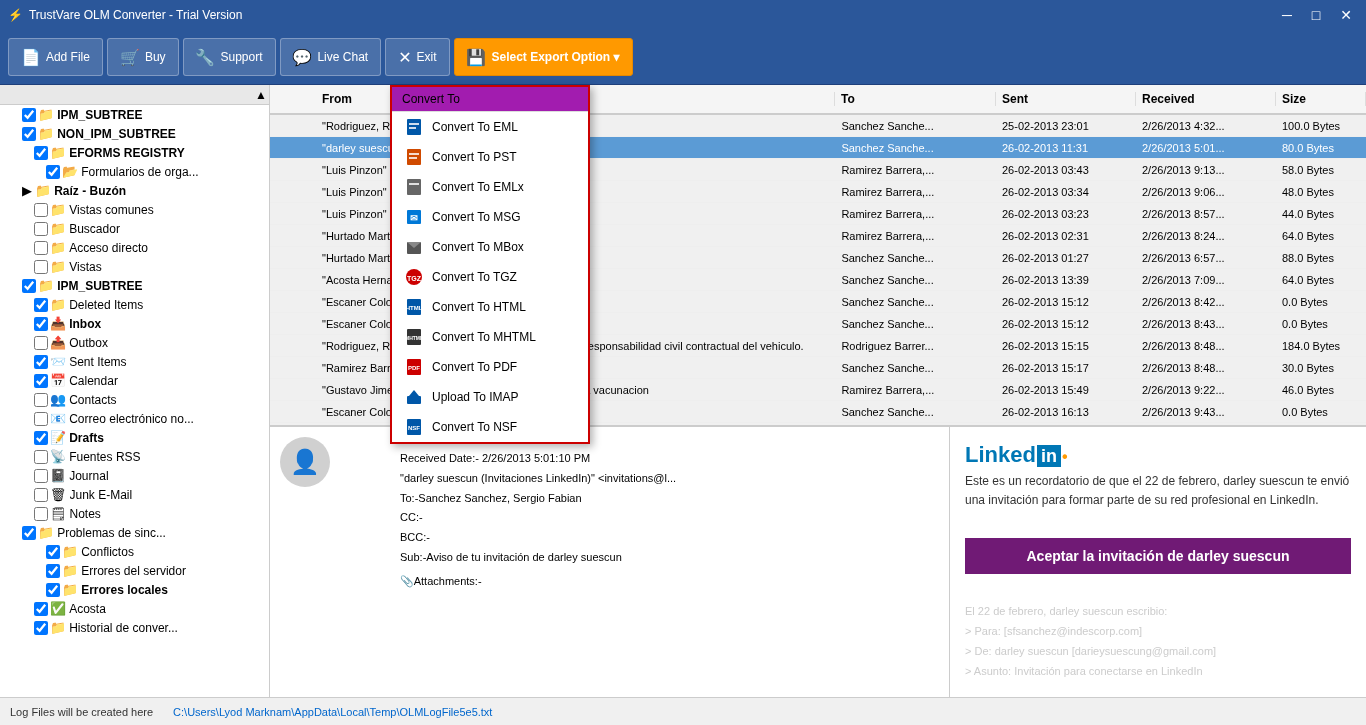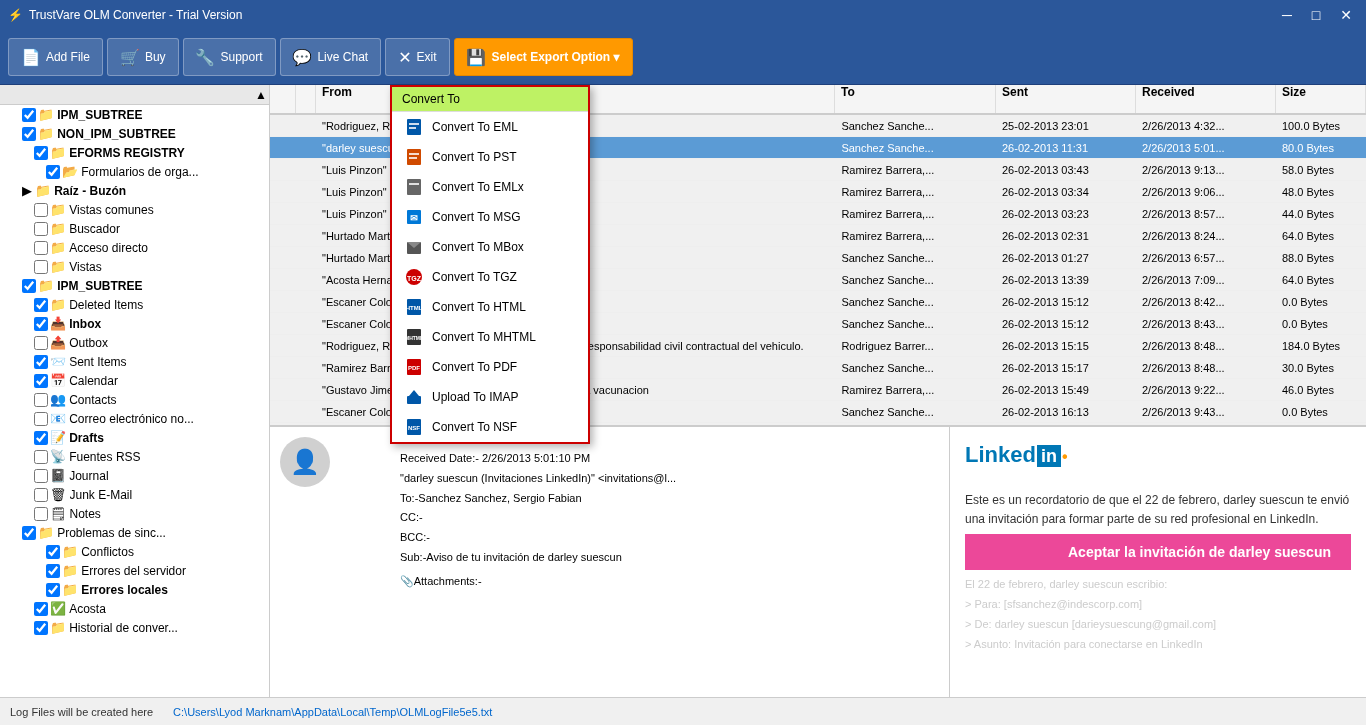--- a/index.html
+++ b/index.html
@@ -99,20 +99,21 @@
     }
 
     
     .email-list-header {
       display: flex;
       background: #f5f5f5;
       border-bottom: 2px solid #ccc;
       font-weight: bold;
       font-size: 12px;
       height: 30px;
+      align-items: center;
     }
     .email-list-header .col { padding: 0 6px; border-right: 1px solid #ddd; overflow: hidden; }
     .col-flag { width: 26px; flex-shrink: 0; }
     .col-attach { width: 20px; flex-shrink: 0; }
     .col-from { flex: 2; min-width: 150px; }
     .col-subject { flex: 3; min-width: 200px; }
     .col-to { flex: 1.5; min-width: 120px; }
     .col-sent { width: 140px; flex-shrink: 0; }
     .col-received { width: 140px; flex-shrink: 0; }
     .col-size { width: 90px; flex-shrink: 0; }
@@ -163,30 +164,30 @@
       align-items: center;
       justify-content: center;
       font-size: 24px;
       color: #888;
       float: left;
       margin-right: 10px;
     }
     .preview-meta { margin-left: 60px; font-size: 11px; line-height: 1.8; margin-top: 12px; }
     .linkedin-body { font-size: 12px; line-height: 1.6; color: #333; }
     .linkedin-btn {
-      background: #ec4899;
+      background: #701a75;
       color: white;
       border: none;
       padding: 10px 20px;
       font-size: 14px;
       font-weight: bold;
-      margin: 5px 0;
+      margin: 28px 0;
       cursor: pointer;
       width: 100%;
-      text-align: right;
+      text-align: center;
     }
     .linkedin-blurred { color: #ccc; font-size: 11px; line-height: 1.8; }
 
     
     .status-bar {
       height: 28px;
       background: #f0f0f0;
       border-top: 1px solid #ccc;
       display: flex;
       align-items: center;
@@ -209,21 +210,21 @@
       top: 85px;
       left: 390px;
       background: white;
       border: 2px solid #cc0000;
       box-shadow: 3px 3px 8px rgba(0,0,0,0.3);
       z-index: 100;
       min-width: 200px;
       font-size: 12px;
     }
     .dropdown-header {
-      background: #bef264;
+      background: #a21caf;
       padding: 5px 10px;
       border-bottom: 1px solid #ddd;
       display: flex;
       align-items: center;
       gap: 8px;
     }
     .dropdown-item {
       display: flex;
       align-items: center;
       gap: 8px;
@@ -603,21 +604,21 @@
             <div>Sub:-Aviso de tu invitación de darley suescun</div>
             <div style="display:flex; align-items:center; margin-top:4px;">
               <span>📎</span>
               <span>Attachments:-</span>
             </div>
           </div>
         </div>
       </div>
 
       <div class="preview-right">
-        <div style="display:flex; align-items:flex-start; margin-bottom:23px;">
+        <div style="display:flex; align-items:flex-start; margin-bottom:4px;">
           <span style="font-size:22px; font-weight:bold; color:#0077b5;">
             <span>Linked</span><span style="background:#0077b5; color:white; padding:1px 4px; margin-left:1px; font-size:18px;">in</span><span style="color:#f90; font-size:16px; margin-left:1px;">•</span>
           </span>
         </div>
         <div class="linkedin-body">
           <p>Este es un recordatorio de que el 22 de febrero, darley suescun te envió una invitación para formar parte de su red profesional en LinkedIn.</p>
           <button class="linkedin-btn">Aceptar la invitación de darley suescun</button>
           <div class="linkedin-blurred">
             <p>El 22 de febrero, darley suescun escribio:</p>
             <p>&gt; Para: [sfsanchez@indescorp.com]</p>

